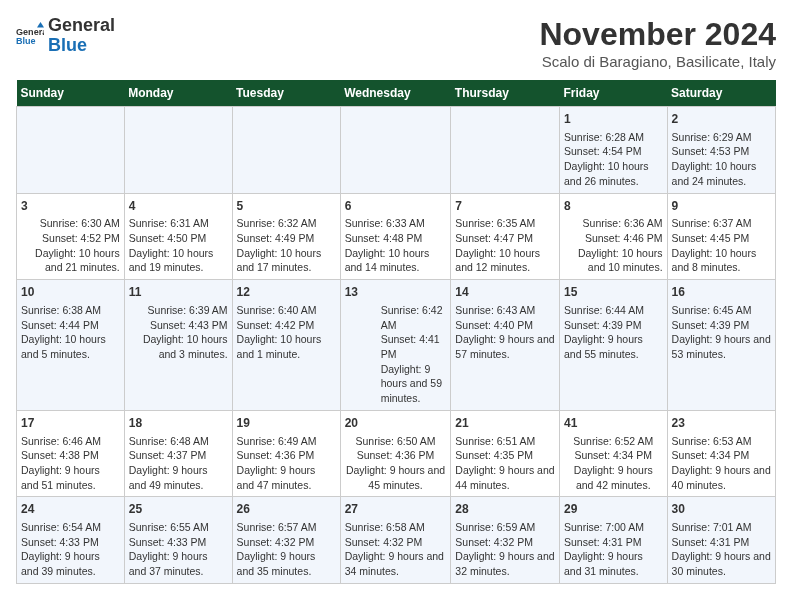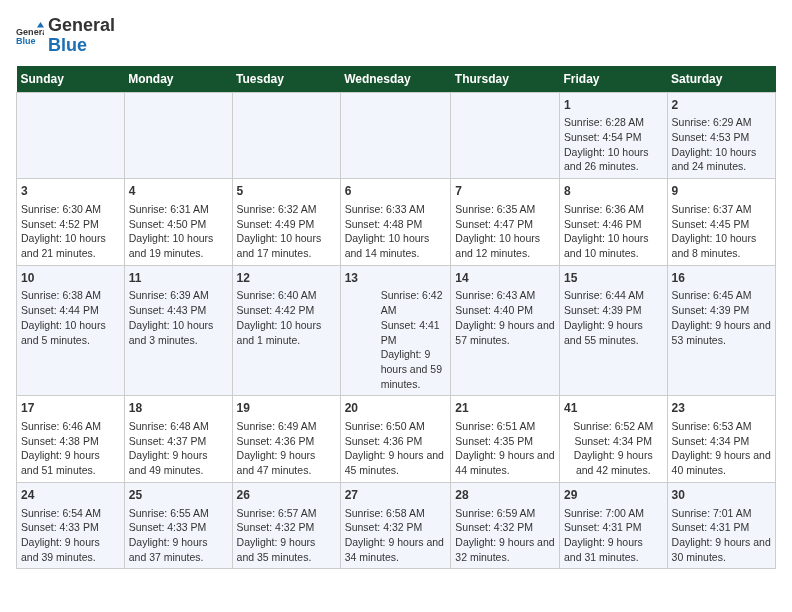--- a/index.html
+++ b/index.html
@@ -103,20 +103,24 @@
     </svg>
     <div>
       <div>
         <span class="logo-text-general">General</span>
       </div>
       <div>
         <span class="logo-text-blue">Blue</span>
       </div>
     </div>
   </div>
+  <div class="title-section">
+    <div class="main-title">November 2024</div>
+    <div class="subtitle">Scalo di Baragiano, Basilicate, Italy</div>
+  </div>
 </div>
 
 <table>
   <thead>
     <tr>
     <th>Sunday</th>
         <th>Monday</th>
         <th>Tuesday</th>
         <th>Wednesday</th>
         <th>Thursday</th>
@@ -140,21 +144,21 @@
         <td>
           <span class="day-number">2</span>
           <div class="day-info" style="white-space: pre-line;">Sunrise: 6:29 AM
 Sunset: 4:53 PM
 Daylight: 10 hours and 24 minutes.</div>
         </td>
       </tr>
       <tr>
         <td>
           <span class="day-number">3</span>
-          <div class="day-info" style="white-space: pre-line;">Sunrise: 6:30 AM
+          <div class="day-info" style="white-space: pre-line; text-align: right;">Sunrise: 6:30 AM
 Sunset: 4:52 PM
 Daylight: 10 hours and 21 minutes.</div>
         </td>
         <td>
           <span class="day-number">4</span>
           <div class="day-info" style="white-space: pre-line;">Sunrise: 6:31 AM
 Sunset: 4:50 PM
 Daylight: 10 hours and 19 minutes.</div>
         </td>
         <td>
@@ -170,41 +174,41 @@
 Daylight: 10 hours and 14 minutes.</div>
         </td>
         <td>
           <span class="day-number">7</span>
           <div class="day-info" style="white-space: pre-line;">Sunrise: 6:35 AM
 Sunset: 4:47 PM
 Daylight: 10 hours and 12 minutes.</div>
         </td>
         <td>
           <span class="day-number">8</span>
-          <div class="day-info" style="white-space: pre-line;">Sunrise: 6:36 AM
+          <div class="day-info" style="white-space: pre-line; text-align: right;">Sunrise: 6:36 AM
 Sunset: 4:46 PM
 Daylight: 10 hours and 10 minutes.</div>
         </td>
         <td>
           <span class="day-number">9</span>
           <div class="day-info" style="white-space: pre-line;">Sunrise: 6:37 AM
 Sunset: 4:45 PM
 Daylight: 10 hours and 8 minutes.</div>
         </td>
       </tr>
       <tr>
         <td>
           <span class="day-number">10</span>
           <div class="day-info" style="white-space: pre-line;">Sunrise: 6:38 AM
 Sunset: 4:44 PM
 Daylight: 10 hours and 5 minutes.</div>
         </td>
         <td>
           <span class="day-number">11</span>
-          <div class="day-info" style="white-space: pre-line;">Sunrise: 6:39 AM
+          <div class="day-info" style="white-space: pre-line; text-align: right;">Sunrise: 6:39 AM
 Sunset: 4:43 PM
 Daylight: 10 hours and 3 minutes.</div>
         </td>
         <td>
           <span class="day-number">12</span>
           <div class="day-info" style="white-space: pre-line;">Sunrise: 6:40 AM
 Sunset: 4:42 PM
 Daylight: 10 hours and 1 minute.</div>
         </td>
         <td>
@@ -246,21 +250,21 @@
 Daylight: 9 hours and 49 minutes.</div>
         </td>
         <td>
           <span class="day-number">19</span>
           <div class="day-info" style="white-space: pre-line;">Sunrise: 6:49 AM
 Sunset: 4:36 PM
 Daylight: 9 hours and 47 minutes.</div>
         </td>
         <td>
           <span class="day-number">20</span>
-          <div class="day-info" style="white-space: pre-line;">Sunrise: 6:50 AM
+          <div class="day-info" style="white-space: pre-line; text-align: center;">Sunrise: 6:50 AM
 Sunset: 4:36 PM
 Daylight: 9 hours and 45 minutes.</div>
         </td>
         <td>
           <span class="day-number">21</span>
           <div class="day-info" style="white-space: pre-line;">Sunrise: 6:51 AM
 Sunset: 4:35 PM
 Daylight: 9 hours and 44 minutes.</div>
         </td>
         <td>

